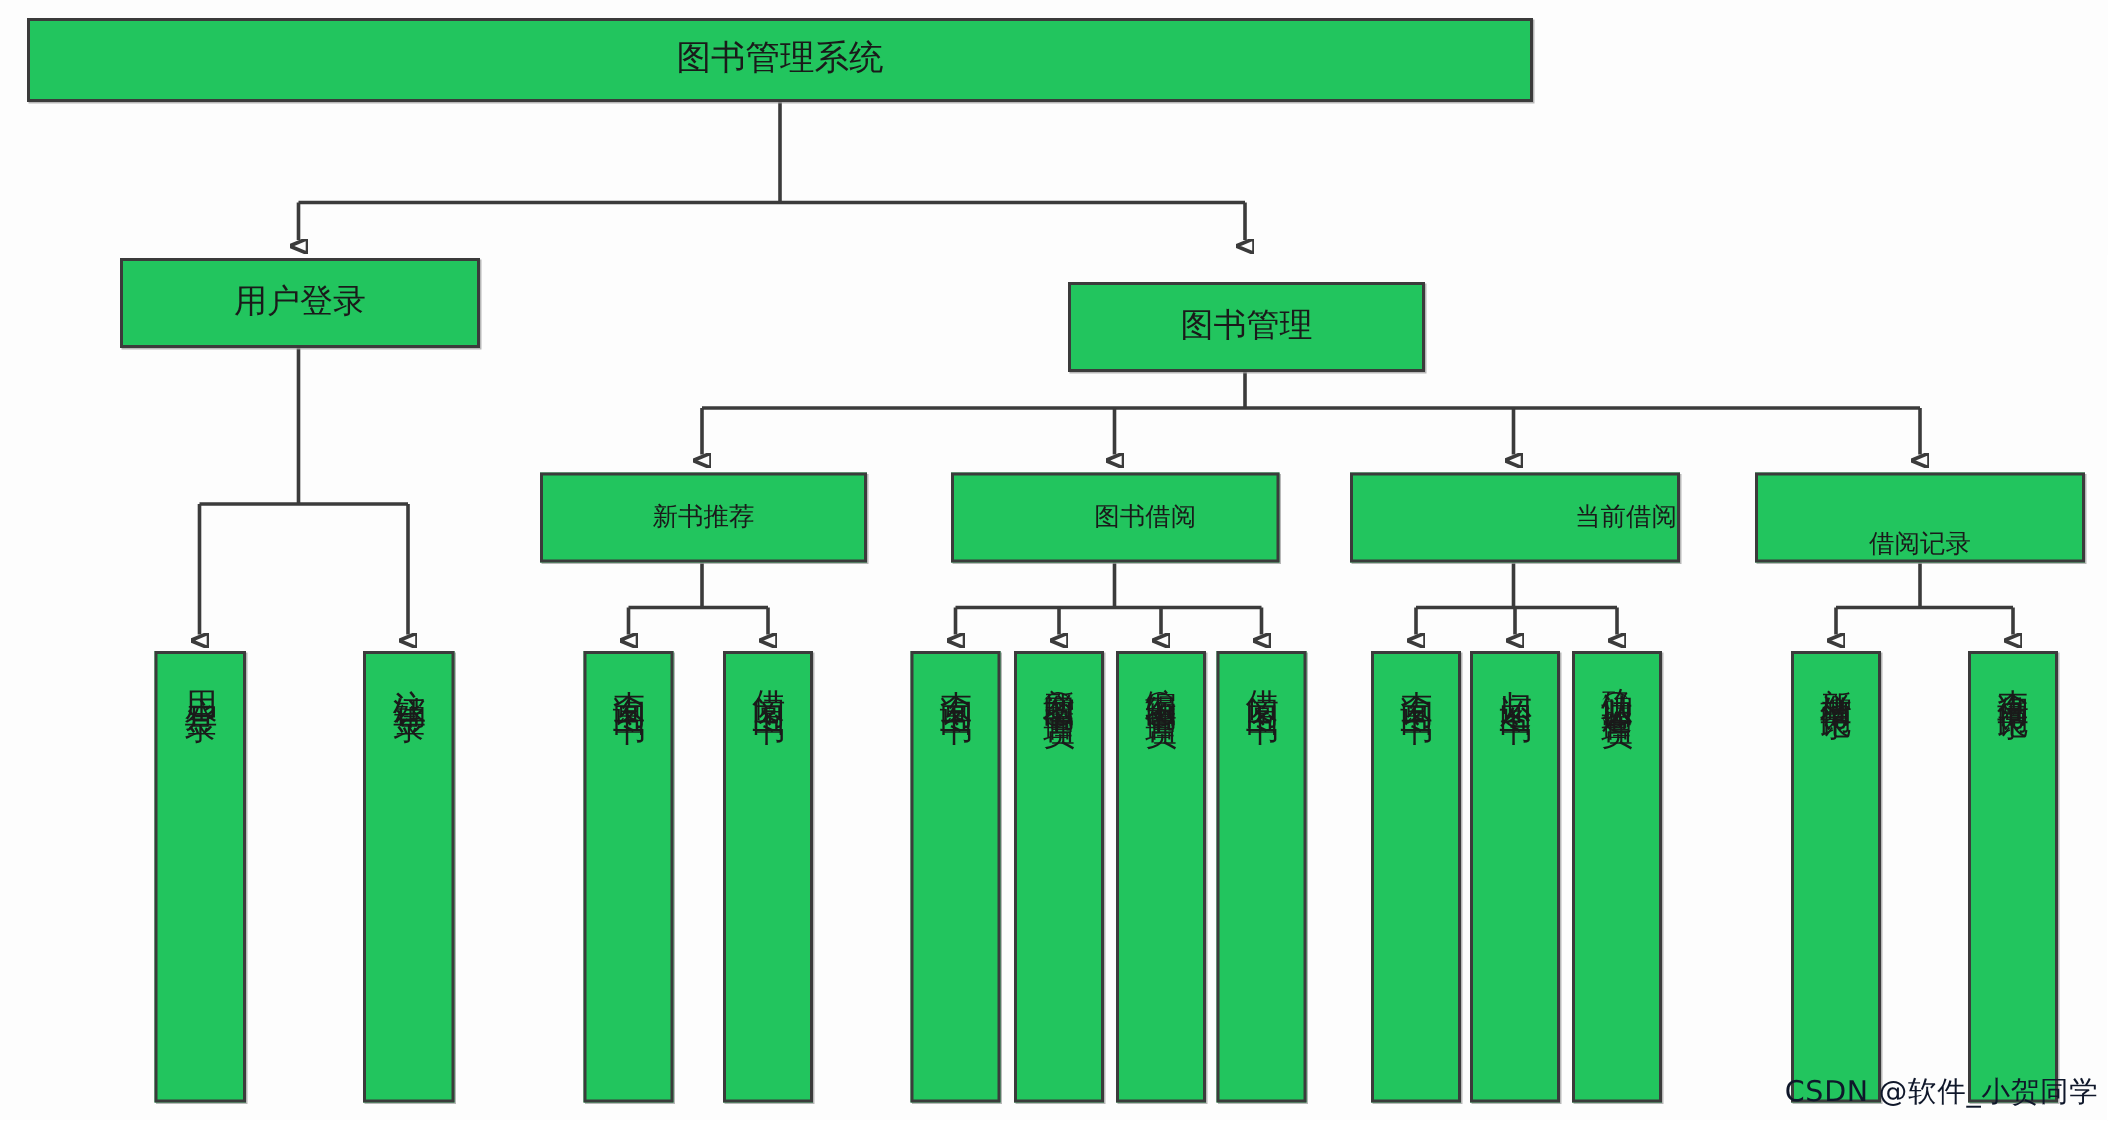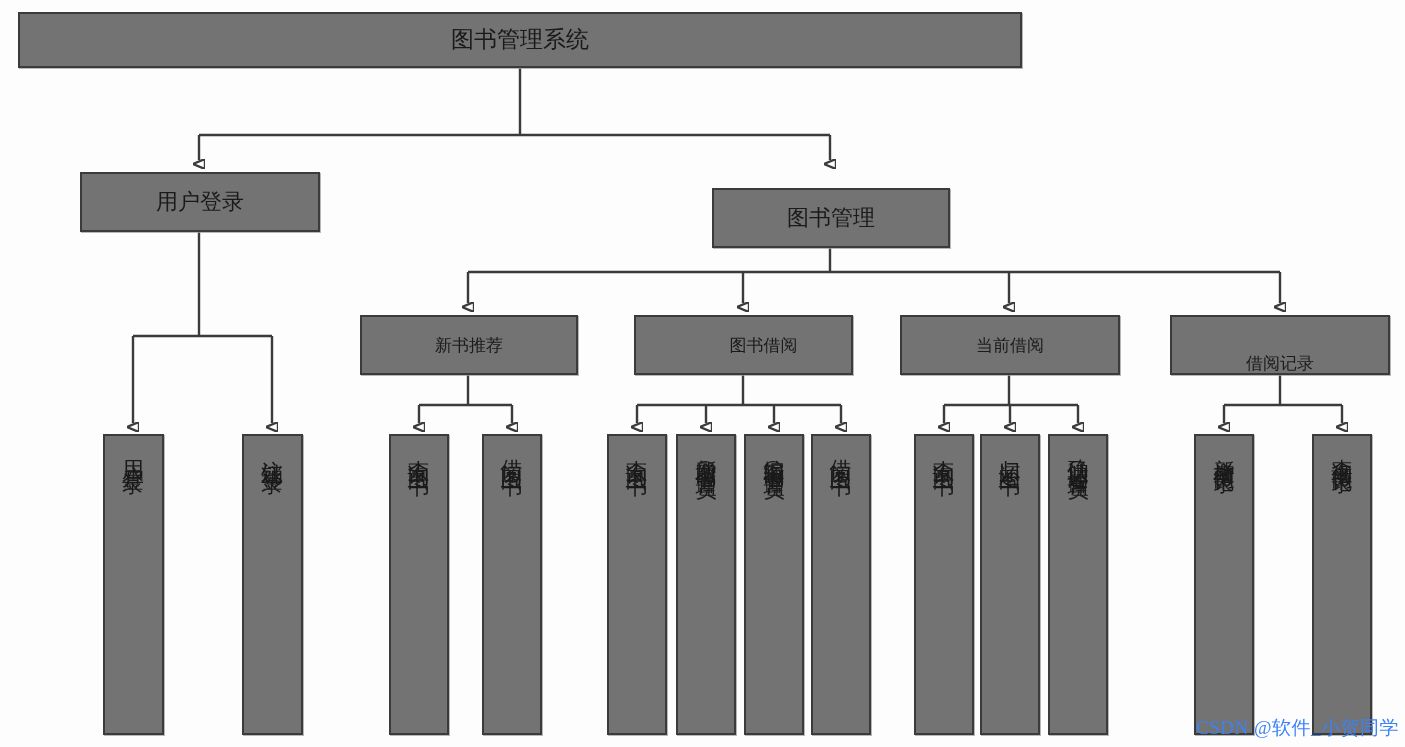--- a/index.html
+++ b/index.html
@@ -2,21 +2,21 @@
 <html><head>
 <meta charset="utf-8">
 <style>
   html,body{margin:0;padding:0;background:#ffffff;}
   body{font-family:"DejaVu Sans","Liberation Sans",sans-serif;}
   #canvas{position:relative;width:1405px;height:747px;background:#fdfdfd;overflow:hidden;}
 
   .node{
     position:absolute;
     box-sizing:border-box;
-    background:#737373;
+    background:#22c55e;
     border:2.5px solid #3b3b3b;
     display:flex;
     align-items:center;
     justify-content:center;
     color:#1a1a1a;
     box-shadow:1px 1px 0 rgba(160,160,160,.75);
   }
   .node .lbl{
     display:block;
     text-align:center;
@@ -40,24 +40,23 @@
   .leaf.tall .lbl{font-size:21px;letter-spacing:3px;}
 
   svg.links{position:absolute;left:0;top:0;width:1405px;height:747px;pointer-events:none;}
   svg.links path, svg.links line{stroke:#3b3b3b;stroke-width:2.4;fill:none;}
 
   .watermark{
     position:absolute;
     right:6px;
     bottom:6px;
     font-size:19px;
-    color:#3b82f6;
+    color:#0f172a;
     letter-spacing:.5px;
     white-space:nowrap;
-    font-family:Liberation Serif, serif;
   }
 </style>
 </head>
 <body>
 
 <div id="canvas">
 
   <svg class="links" viewBox="0 0 1405 747">
     <defs>
       <marker id="arrow" markerWidth="10" markerHeight="12" refX="1" refY="6" orient="auto" markerUnits="userSpaceOnUse">
@@ -116,21 +115,21 @@
   <div class="node lvl1" style="left:712px;top:172px;width:238px;height:60px;margin-top:16px;">
     <span class="lbl">图书管理</span>
   </div>
 
   <div class="node lvl2" style="left:360px;top:315px;width:218px;height:60px;">
     <span class="lbl">新书推荐</span>
   </div>
   <div class="node lvl2" style="left:634px;top:315px;width:219px;height:60px;padding-left:40px;">
     <span class="lbl">图书借阅</span>
   </div>
-  <div class="node lvl2" style="left:900px;top:315px;width:220px;height:60px;">
+  <div class="node lvl2" style="left:900px;top:315px;width:220px;height:60px;justify-content:flex-end;">
     <span class="lbl">当前借阅</span>
   </div>
   <div class="node lvl2" style="left:1170px;top:315px;width:220px;height:60px;align-items:flex-end;">
     <span class="lbl">借阅记录</span>
   </div>
 
   <div class="node leaf" style="left:103px;top:434px;width:61px;height:301px;">
     <span class="lbl">用户登录</span>
   </div>
   <div class="node leaf" style="left:242px;top:434px;width:61px;height:301px;">

